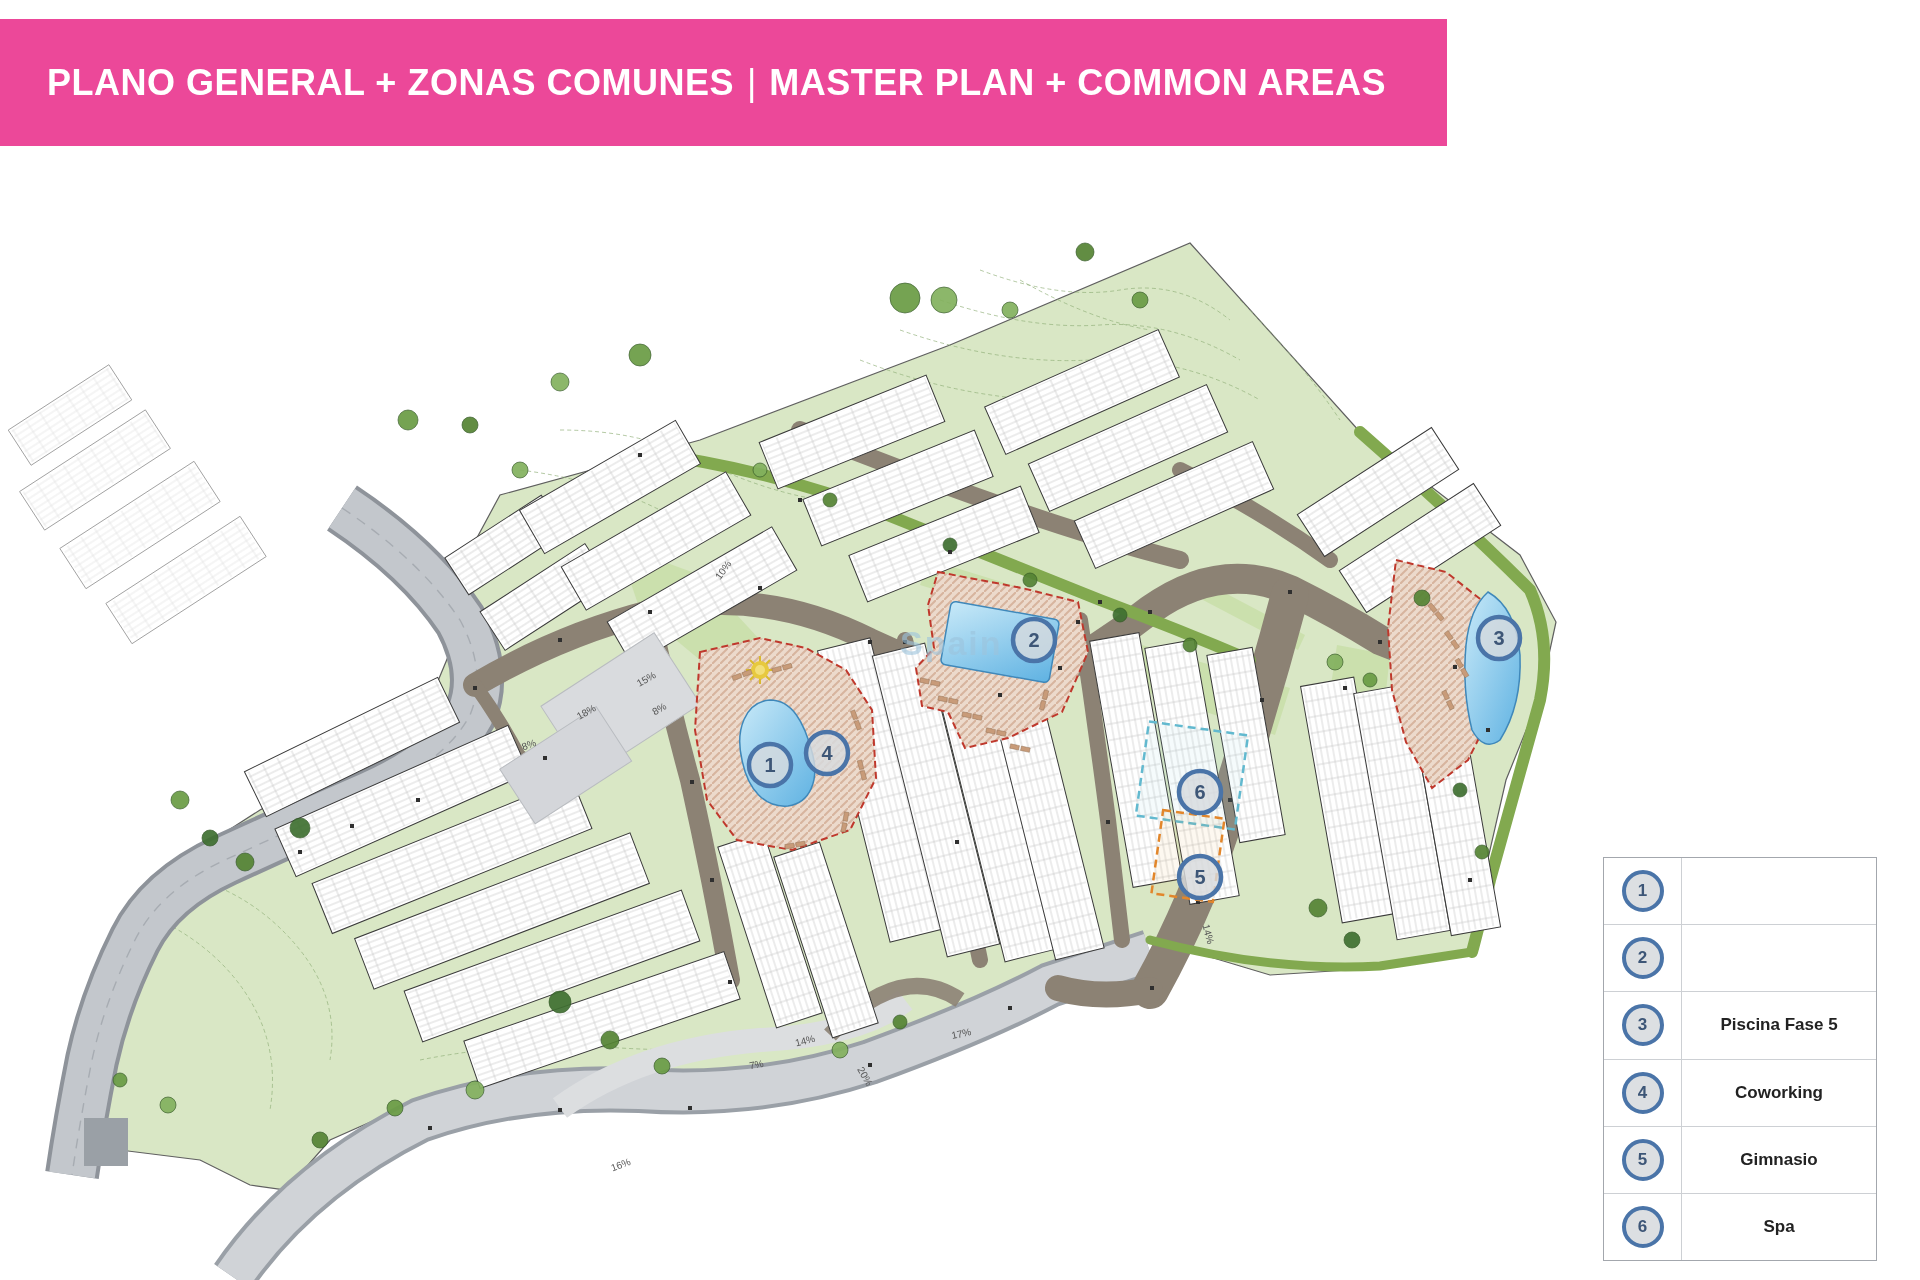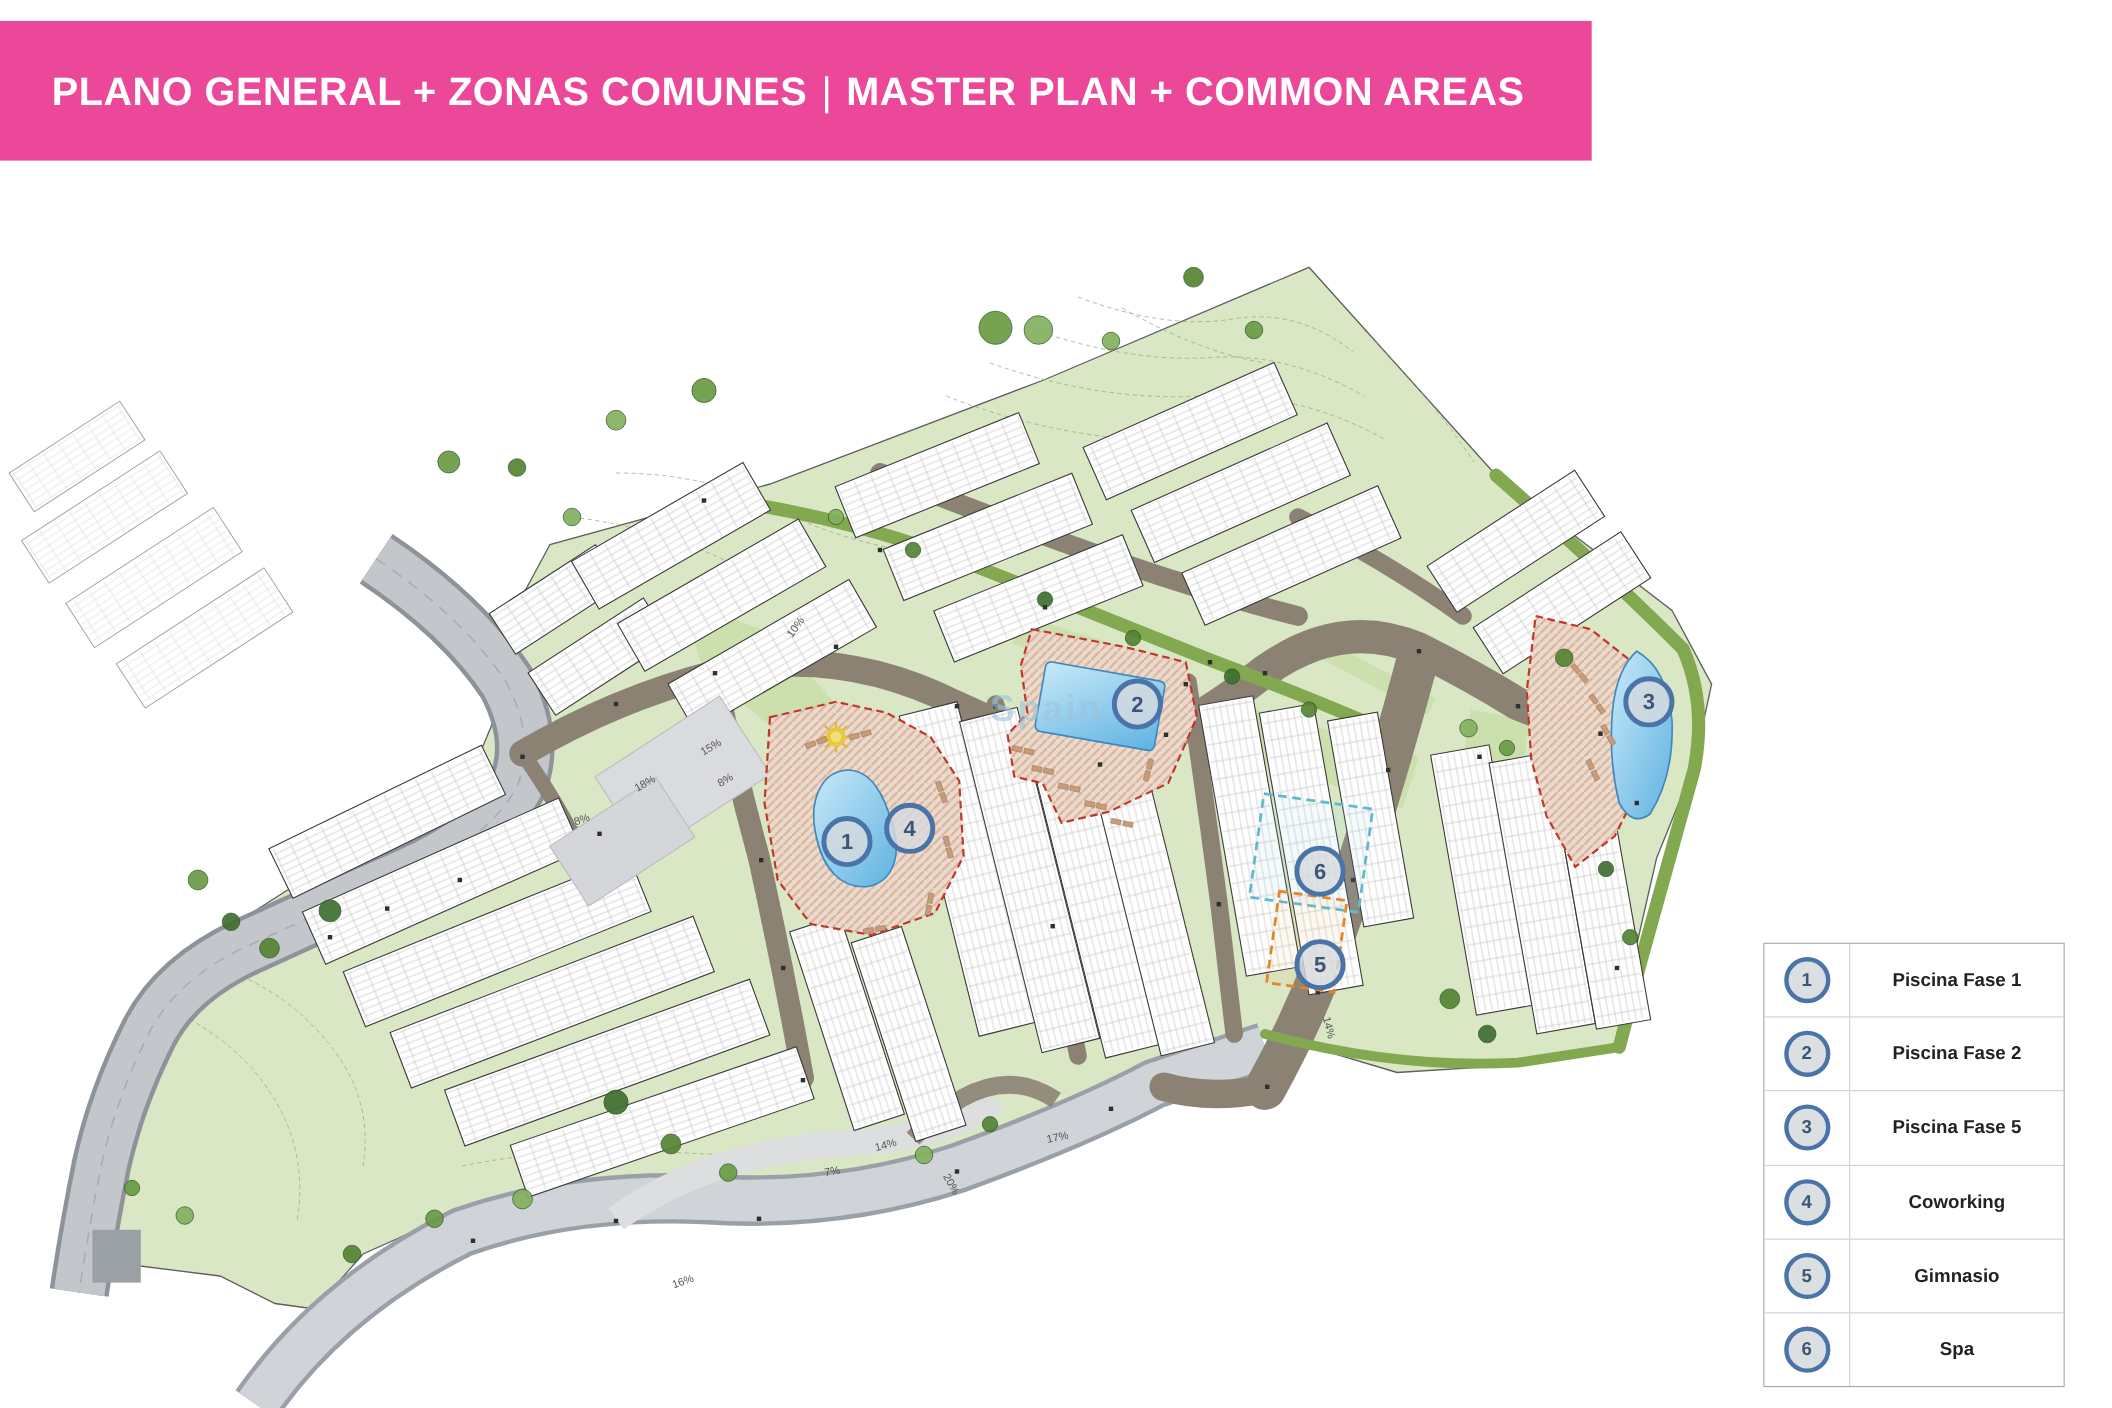--- a/index.html
+++ b/index.html
@@ -488,27 +488,25 @@
     <span class="t-bold">PLANO GENERAL + ZONAS COMUNES</span>
     <span class="t-sep">|</span>
     <span class="t-reg">MASTER PLAN + COMMON AREAS</span>
   </div>
 
   <div id="legend">
     <div class="lg-row">
       <div class="lg-cell-num">
         <div class="lg-circle">1</div>
       </div>
-      <div class="lg-cell-label">Piscina Fase 1</div>
     </div>
     <div class="lg-row">
       <div class="lg-cell-num">
         <div class="lg-circle">2</div>
       </div>
-      <div class="lg-cell-label">Piscina Fase 2</div>
     </div>
     <div class="lg-row">
       <div class="lg-cell-num">
         <div class="lg-circle">3</div>
       </div>
       <div class="lg-cell-label">Piscina Fase 5</div>
     </div>
     <div class="lg-row">
       <div class="lg-cell-num">
         <div class="lg-circle">4</div>

